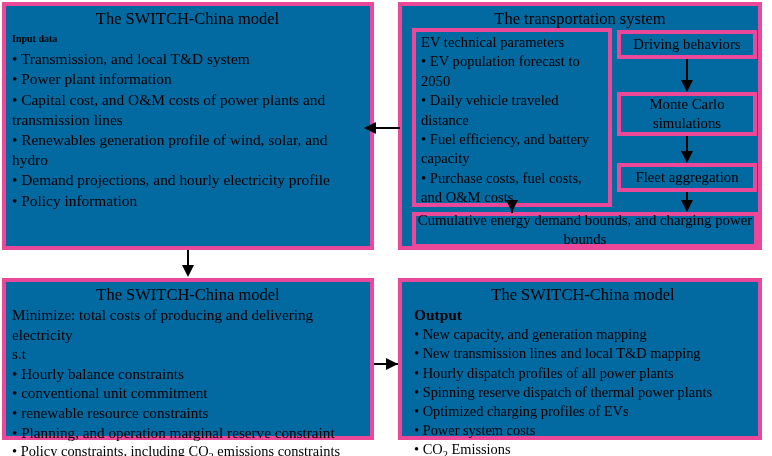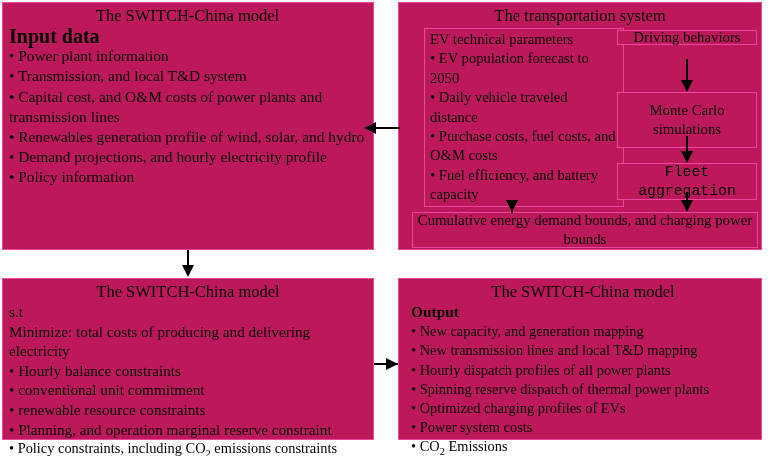--- a/index.html
+++ b/index.html
@@ -16,37 +16,37 @@
     overflow: hidden;
   }
   .canvas {
     position: absolute;
     left: 0; top: 0;
     width: 772px;
     height: 456px;
   }
   .box {
     position: absolute;
-    border: 1px solid #ec4899;
+    border: 4px solid #ec4899;
     box-sizing: border-box;
-    background: #be185d;
+    background: #0369a1;
   }
   .title {
     text-align: center;
     font-size: 16.5px;
     line-height: 21px;
     white-space: nowrap;
   }
   .body-text {
     font-size: 15.4px;
     line-height: 20.2px;
   }
   .lead {
     font-weight: bold;
-    font-size: 20px;
+    font-size: 10px;
     line-height: 20.2px;
   }
   .li {
     font-size: 15.4px;
     line-height: 20.2px;
     text-indent: 0;
     padding-left: 0;
   }
   .li .bul {
     letter-spacing: 0;
@@ -61,33 +61,33 @@
     padding: 2px 7px 0 6px;
   }
 
   
   #box-transport {
     left: 398px; top: 2px; width: 364px; height: 248px;
   }
   #box-transport .inner { padding: 2px 0 0 0; }
 
   #box-ev {
-    left: 424px; top: 28px; width: 200px; height: 179px;
+    left: 412px; top: 28px; width: 200px; height: 179px;
   }
   #box-ev .inner { padding: 1px 6px 0 5px; }
   #box-ev .li, #box-ev .body-text { font-size: 14.6px; line-height: 19.4px; }
 
   #box-driving {
-    left: 617px; top: 30px; width: 140px; height: 15px;
+    left: 617px; top: 30px; width: 140px; height: 29px;
   }
   #box-monte {
-    left: 617px; top: 92px; width: 140px; height: 56px;
+    left: 617px; top: 92px; width: 140px; height: 44px;
   }
   #box-fleet {
-    left: 617px; top: 163px; width: 140px; height: 37px; font-family: Liberation Mono, monospace;
+    left: 617px; top: 163px; width: 140px; height: 29px;
   }
   #box-cumulative {
     left: 412px; top: 212px; width: 346px; height: 36px;
   }
   .sub-label {
     font-size: 14.8px;
     line-height: 19px;
     text-align: center;
     width: 100%;
   }
@@ -154,42 +154,42 @@
 </style>
 </head>
 <body>
 
 <div class="canvas">
 
   <div class="box" id="box-input">
     <div class="inner">
       <div class="title">The SWITCH-China model</div>
       <div class="lead">Input data</div>
+      <div class="li"><span class="bul">•</span> <span>Transmission, and local T&amp;D system</span></div>
       <div class="li"><span class="bul">•</span> <span>Power plant information</span></div>
-      <div class="li"><span class="bul">•</span> <span>Transmission, and local T&amp;D system</span></div>
       <div class="li"><span class="bul">•</span> <span>Capital cost, and  O&amp;M costs of power plants and transmission lines</span></div>
       <div class="li"><span class="bul">•</span> <span>Renewables generation profile of wind, solar, and hydro</span></div>
       <div class="li"><span class="bul">•</span> <span>Demand projections, and hourly electricity profile</span></div>
       <div class="li"><span class="bul">•</span> <span>Policy information</span></div>
     </div>
   </div>
 
   <div class="box" id="box-transport">
     <div class="inner">
       <div class="title">The transportation system</div>
     </div>
   </div>
 
   <div class="box" id="box-ev">
     <div class="inner">
       <div class="body-text">EV technical parameters</div>
       <div class="li"><span class="bul">•</span> <span>EV population forecast to 2050</span></div>
       <div class="li"><span class="bul">•</span> <span>Daily vehicle traveled distance</span></div>
+      <div class="li"><span class="bul">•</span> <span>Fuel efficiency, and battery capacity</span></div>
       <div class="li"><span class="bul">•</span> <span>Purchase costs, fuel costs, and O&amp;M costs</span></div>
-      <div class="li"><span class="bul">•</span> <span>Fuel efficiency, and battery capacity</span></div>
     </div>
   </div>
 
   <div class="box" id="box-driving">
     <div class="sub-box-center">
       <div class="sub-label">Driving behaviors</div>
     </div>
   </div>
 
   <div class="box" id="box-monte">
@@ -206,22 +206,22 @@
 
   <div class="box" id="box-cumulative">
     <div class="sub-box-center">
       <div class="sub-label">Cumulative energy demand bounds, and charging power bounds</div>
     </div>
   </div>
 
   <div class="box" id="box-objective">
     <div class="inner">
       <div class="title">The SWITCH-China model</div>
+      <div class="body-text">Minimize: total costs of producing and delivering electricity</div>
       <div class="body-text">s.t</div>
-      <div class="body-text">Minimize: total costs of producing and delivering electricity</div>
       <div class="li"><span class="bul">•</span> <span>Hourly balance constraints</span></div>
       <div class="li"><span class="bul">•</span> <span>conventional unit commitment</span></div>
       <div class="li"><span class="bul">•</span> <span>renewable resource constraints</span></div>
       <div class="li"><span class="bul">•</span> <span>Planning, and operation marginal reserve constraint</span></div>
       <div class="li small-last"><span class="bul">•</span> <span>Policy constraints, including CO<sub>2</sub> emissions constraints</span></div>
     </div>
   </div>
 
   <div class="box" id="box-output">
     <div class="inner">

